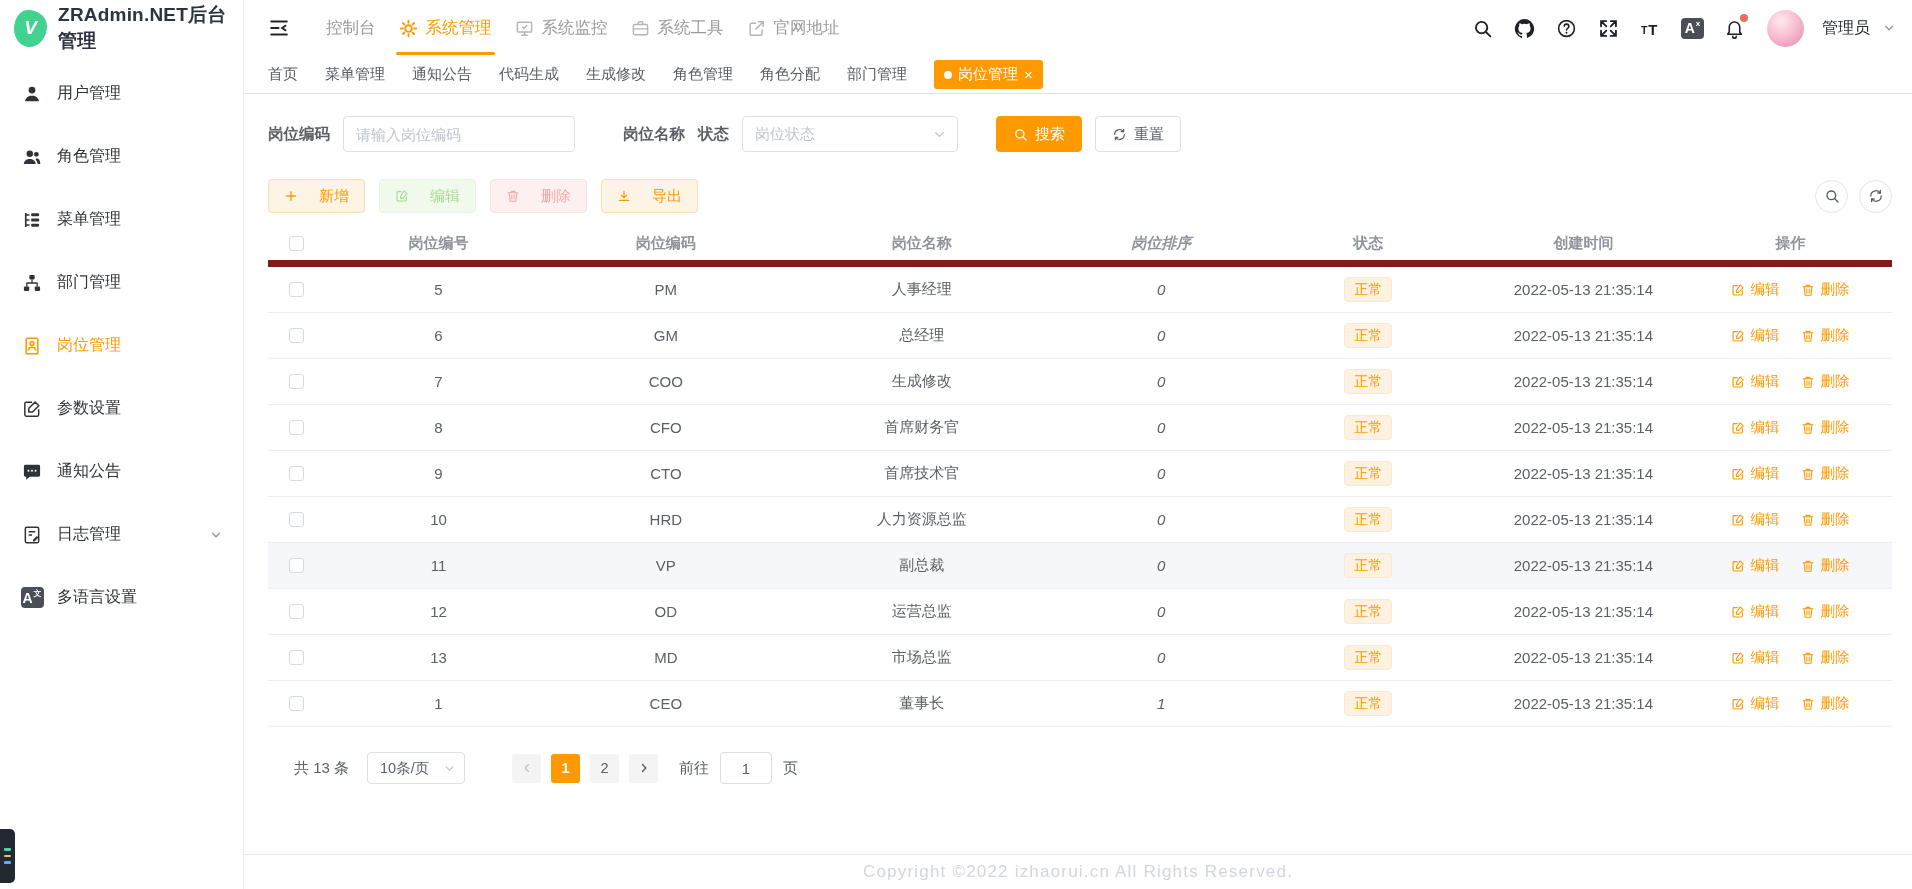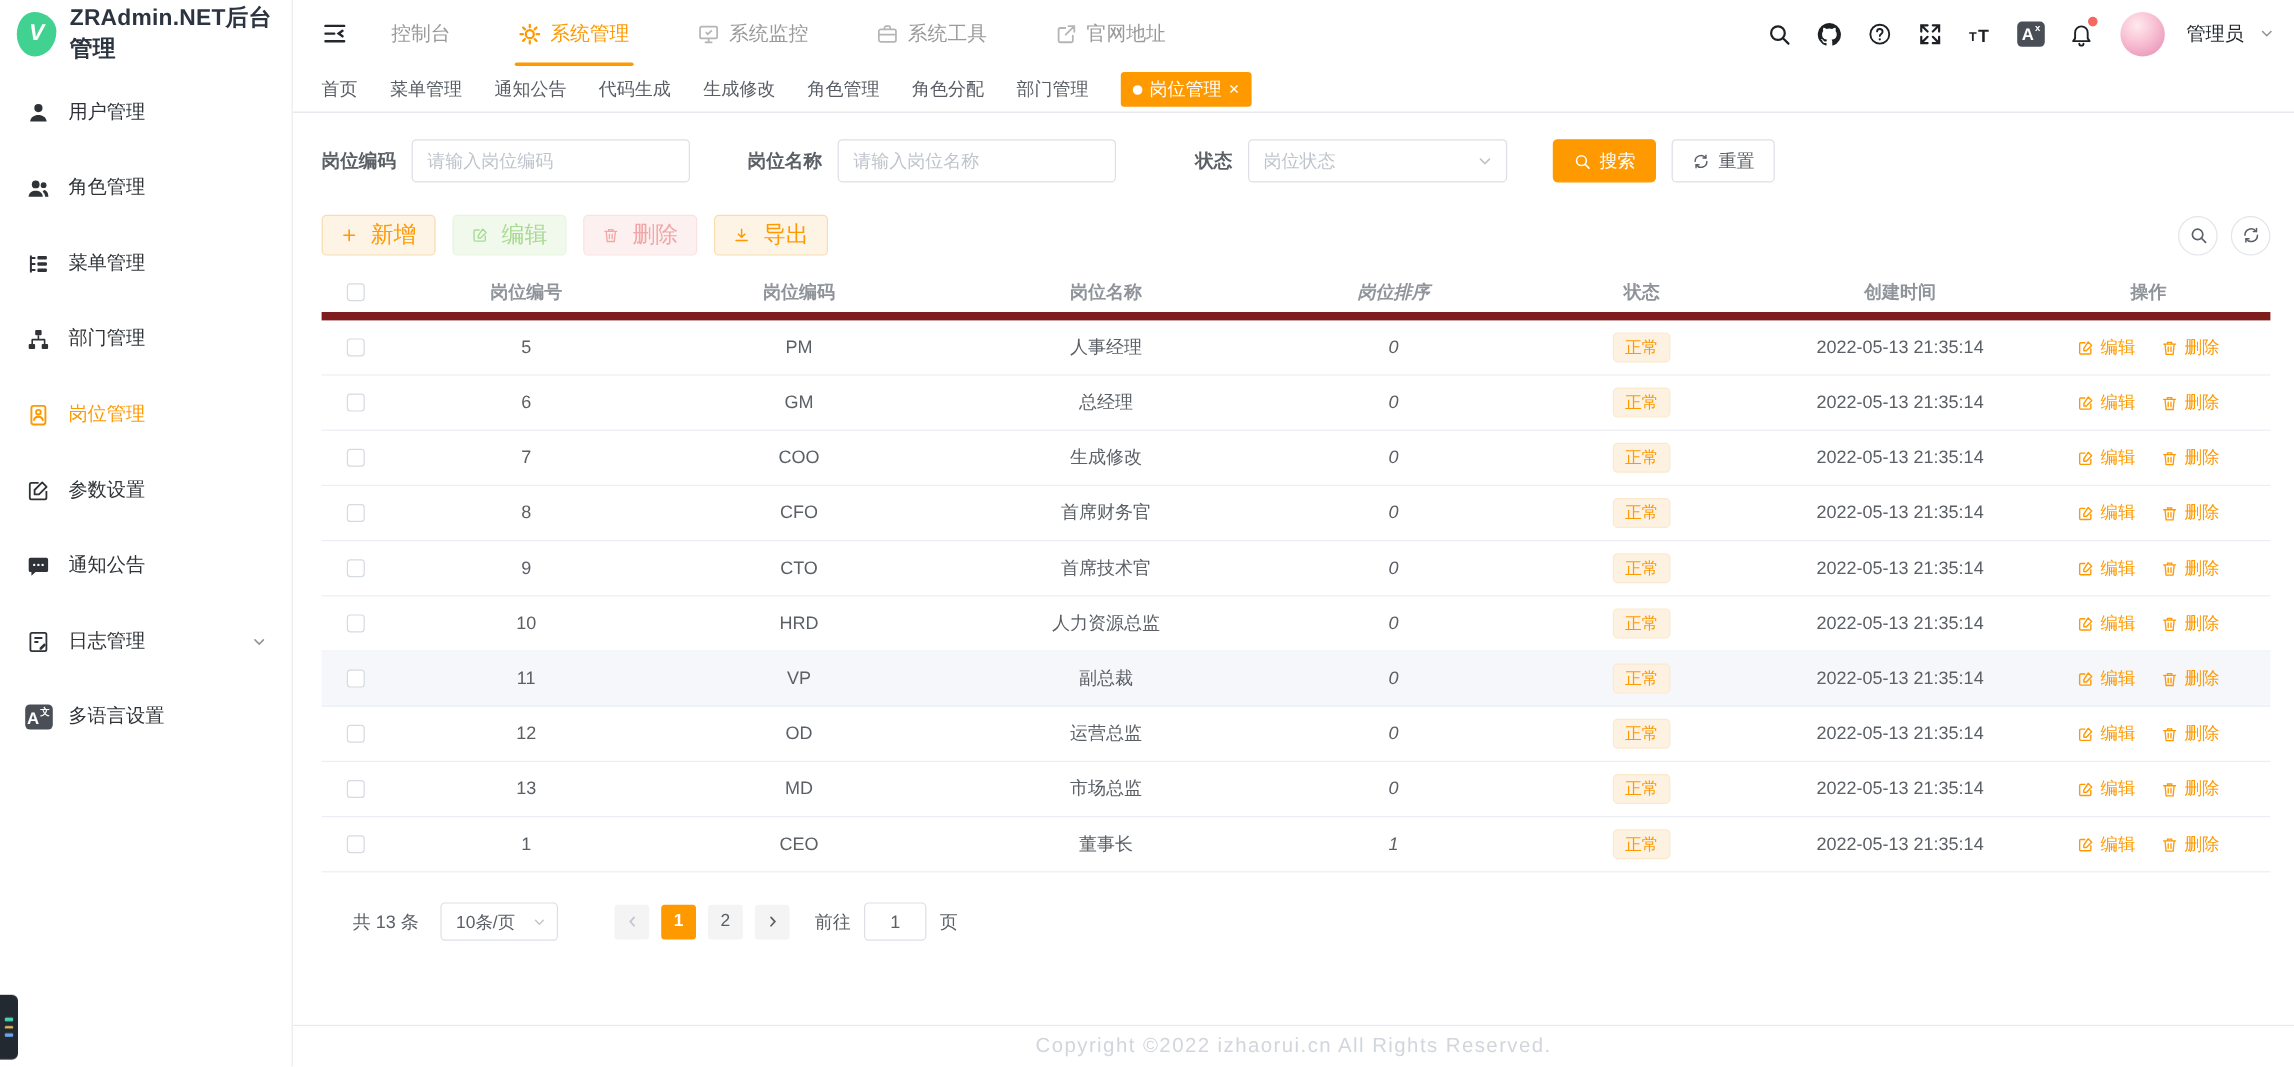--- a/index.html
+++ b/index.html
@@ -22,21 +22,21 @@
   .menu-item.arrow .mi-arrow { display:inline-flex; }
   .dark-badge { background:#4a4e57; color:#fff; min-width:23px; height:21px; border-radius:4px; display:flex; align-items:center; justify-content:center; font-size:14px; font-weight:600; line-height:1; padding:0 2px; }
   .dark-badge .sup { font-size:8px; margin:-8px 0 0 1px; }
 
   
   .main { flex:1; display:flex; flex-direction:column; min-width:0; }
 
   
   .header { height:56px; display:flex; align-items:center; padding:0 16px 0 24px; }
   .hamburger { width:22px; height:22px; color:#23272d; margin-right:36px; cursor:pointer; }
-  .nav { display:flex; height:100%; align-items:center; gap:56px; }
+  .nav { display:flex; height:100%; align-items:center; gap:23px; }
   .nav-item { position:relative; height:100%; display:flex; align-items:center; gap:8px; font-size:16.5px; color:#9a9a9a; cursor:pointer; }
   .nav-item .nav-ic { width:19px; height:19px; color:#b5b5b5; }
   .nav-item.active { color:#ff9900; }
   .nav-item.active .nav-ic { color:#ff9900; }
   .nav-item.active::after { content:""; position:absolute; left:-3px; right:-3px; bottom:1px; height:3.5px; background:#ff9900; border-radius:2px; }
   .header-right { margin-left:auto; display:flex; align-items:center; gap:9px; }
   .tool-btn { width:33px; height:34px; display:flex; align-items:center; justify-content:center; color:#1d2025; position:relative; cursor:pointer; }
   .tool-btn .ic { width:21px; height:21px; }
   .tool-btn.badge::after { content:""; position:absolute; top:3px; right:3px; width:8px; height:8px; border-radius:50%; background:#f5685d; }
   .avatar { width:37px; height:37px; border-radius:50%; margin-left:7px; background:radial-gradient(circle at 38% 30%, #ffe9ef 0%, #f9c4d5 40%, #eda0bf 75%, #e68fb2 100%); cursor:pointer; }
@@ -61,21 +61,21 @@
   .f-select { width:216px; height:36px; border:1px solid #dcdfe6; border-radius:4px; display:flex; align-items:center; justify-content:space-between; padding:0 10px 0 12px; cursor:pointer; background:#fff; }
   .f-select .ph { font-size:15px; color:#bfc4cc; }
   .f-select .sel-ic { width:15px; height:15px; color:#c0c4cc; }
   .g1 { margin-right:48px; } .g2 { margin-right:66px; }
   .btn { height:36px; display:inline-flex; align-items:center; gap:7px; border-radius:4px; font-size:15px; padding:0 16px; cursor:pointer; border:1px solid #dcdfe6; background:#fff; color:#5b6066; font-family:inherit; }
   .btn .ic { width:15px; height:15px; }
   .btn-search { margin-left:38px; background:#ff9900; border-color:#ff9900; color:#fff; }
   .btn-reset { margin-left:13px; }
 
   .toolbar { display:flex; align-items:center; margin-top:27px; }
-  .tbtn { height:34px; padding:0 15px; border-radius:4px; font-size:19px; display:inline-flex; align-items:center; gap:11px; margin-right:14px; border:1px solid transparent; cursor:pointer; font-family:inherit; }
+  .tbtn { height:34px; padding:0 15px; border-radius:4px; font-size:15px; display:inline-flex; align-items:center; gap:21px; margin-right:14px; border:1px solid transparent; cursor:pointer; font-family:inherit; }
   .tbtn .ic { width:14px; height:14px; }
   .v-warning { background:#fdf4e6; border-color:#f8ddb0; color:#ff9900; }
   .v-success { background:#f0f9eb; border-color:#e7f5dd; color:#a9da95; }
   .v-danger  { background:#fdf0f0; border-color:#fbe2e2; color:#f2a6a6; }
   .tbtn.disabled { cursor:not-allowed; }
   .toolbar-right { margin-left:auto; display:flex; gap:11px; }
   .circle-btn { width:33px; height:33px; border:1px solid #e2e5ea; border-radius:50%; display:flex; align-items:center; justify-content:center; color:#5b6066; background:#fff; cursor:pointer; }
   .circle-btn .ic { width:16px; height:16px; }
 
   
@@ -387,21 +387,20 @@
       <span class="tab-close">×</span>
     </div>
     </div>
 
   <div class="content">
 
     <div class="search-row">
       <span class="f-label">岗位编码</span>
       <input class="f-input g1" type="text" placeholder="请输入岗位编码" style="">
       <span class="f-label">岗位名称</span>
-      <input class="f-input g2" type="text" placeholder="请输入岗位名称" style="">
       <span class="f-label">状态</span>
       <div class="f-select">
         <span class="ph">岗位状态</span>
         <span class="ic sel-ic">
             <svg viewBox="0 0 24 24" fill="none" stroke="currentColor" stroke-width="2.2" stroke-linecap="round">
               <path d="M6 9l6 6 6-6"></path>
             </svg>
           </span>
       </div>
       <button class="btn btn-search">

